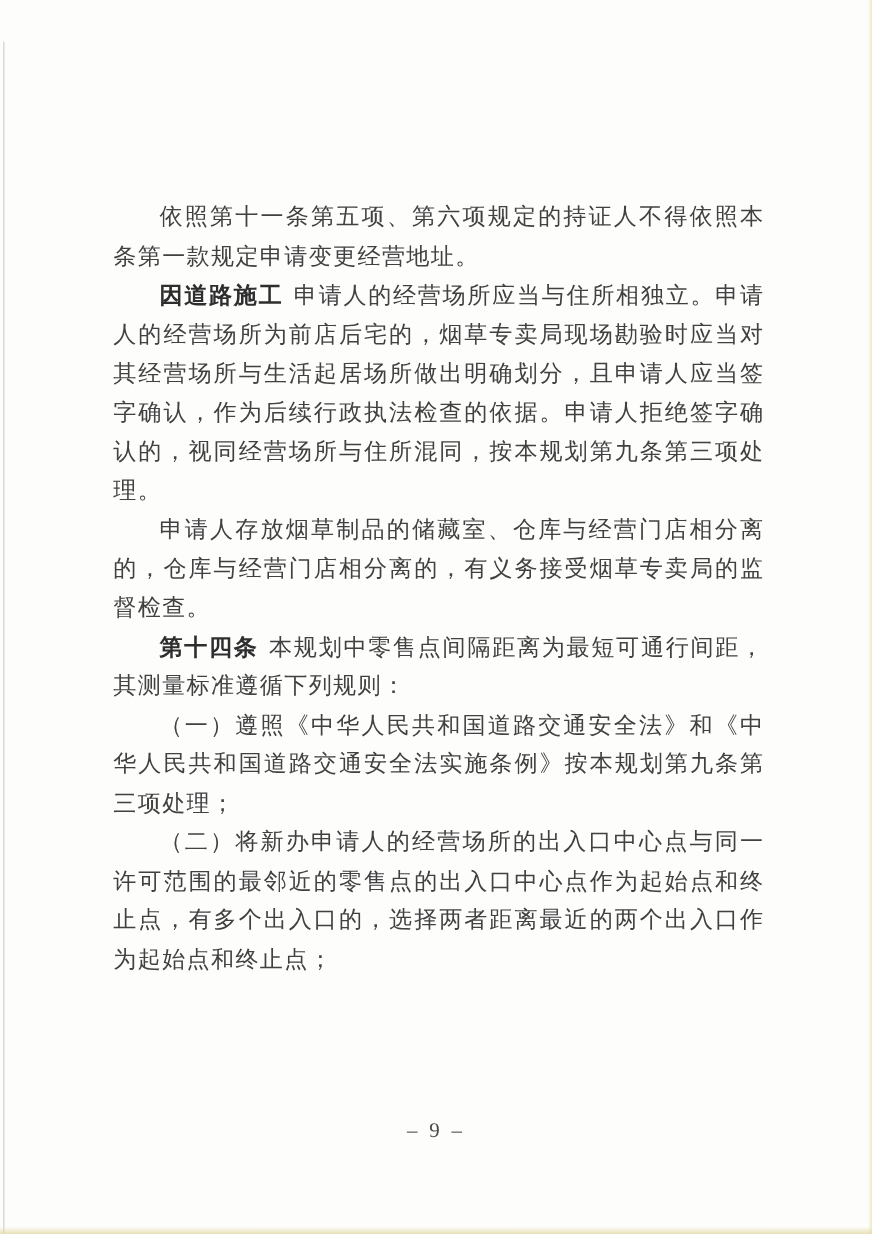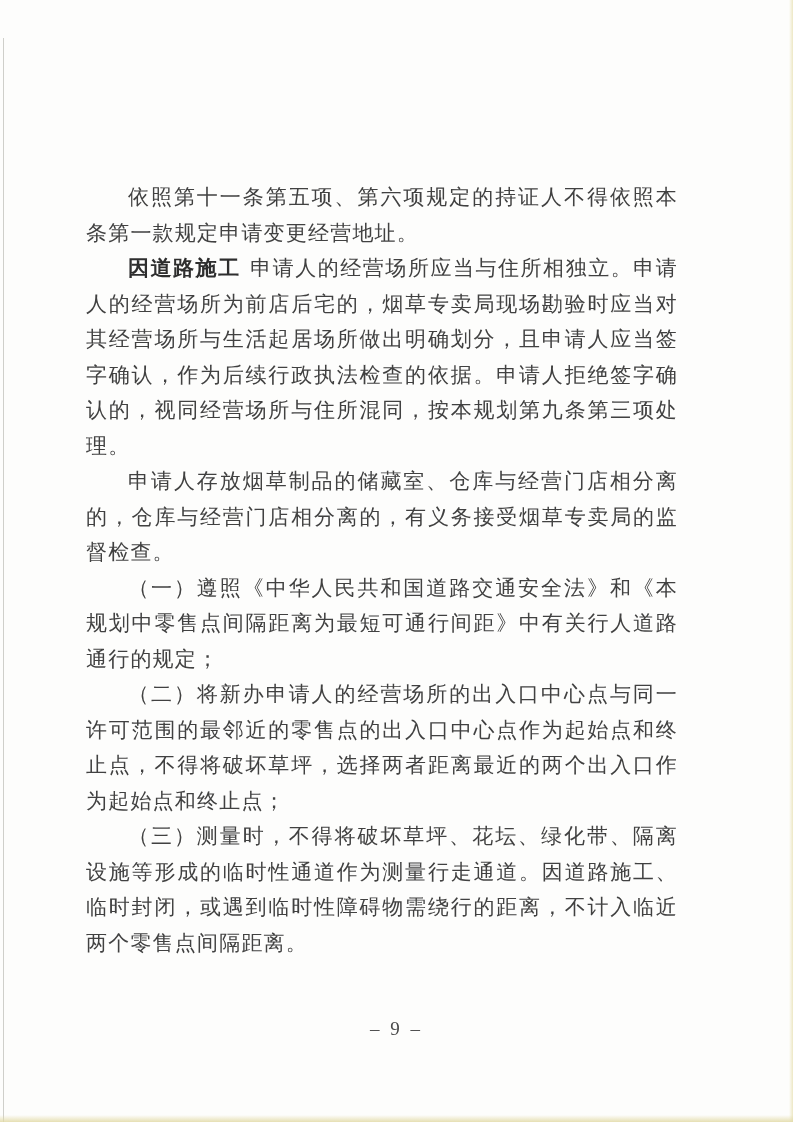--- a/index.html
+++ b/index.html
@@ -33,21 +33,21 @@
   }
   .scan-edge-right {
     position: absolute;
     top: 0; right: 0; bottom: 0;
     width: 4px;
     background: linear-gradient(to right, rgba(236,230,190,0), rgba(230,222,172,0.7));
     pointer-events: none;
   }
   .content {
     position: absolute;
-    left: 86px;
+    left: 103px;
     top: 180px;
     width: 592px;
     color: #414141;
   }
   .content p {
     margin: 0;
     padding: 0;
     font-size: 21px;
     line-height: 35.5px;
     letter-spacing: 1.2px;
@@ -76,19 +76,19 @@
 
 <div class="page">
   <div class="scan-edge-left"></div>
   <div class="scan-edge-right"></div>
   <div class="scan-edge-bottom"></div>
 
   <div class="content">
       <p>依照第十一条第五项、第六项规定的持证人不得依照本条第一款规定申请变更经营地址。</p>
       <p><b>因道路施工</b>申请人的经营场所应当与住所相独立。申请人的经营场所为前店后宅的，烟草专卖局现场勘验时应当对其经营场所与生活起居场所做出明确划分，且申请人应当签字确认，作为后续行政执法检查的依据。申请人拒绝签字确认的，视同经营场所与住所混同，按本规划第九条第三项处理。</p>
       <p>申请人存放烟草制品的储藏室、仓库与经营门店相分离的，仓库与经营门店相分离的，有义务接受烟草专卖局的监督检查。</p>
-      <p>（一）遵照《中华人民共和国道路交通安全法》和《本规划中零售点间隔距离为最短可通行间距》中有关行人道路通行的规定；</p>
-      <p>（二）将新办申请人的经营场所的出入口中心点与同一许可范围的最邻近的零售点的出入口中心点作为起始点和终止点，不得将破坏草坪，选择两者距离最近的两个出入口作为起始点和终止点；</p>
-      <p>（三）测量时，不得将破坏草坪、花坛、绿化带、隔离设施等形成的临时性通道作为测量行走通道。因道路施工、临时封闭，或遇到临时性障碍物需绕行的距离，不计入临近两个零售点间隔距离。</p>
+      <p><b>第十四条</b>本规划中零售点间隔距离为最短可通行间距，其测量标准遵循下列规则：</p>
+      <p>（一）遵照《中华人民共和国道路交通安全法》和《中华人民共和国道路交通安全法实施条例》按本规划第九条第三项处理；</p>
+      <p>（二）将新办申请人的经营场所的出入口中心点与同一许可范围的最邻近的零售点的出入口中心点作为起始点和终止点，有多个出入口的，选择两者距离最近的两个出入口作为起始点和终止点；</p>
     </div>
 
   <div class="page-number">– 9 –</div>
 </div>
 
 </body></html>

